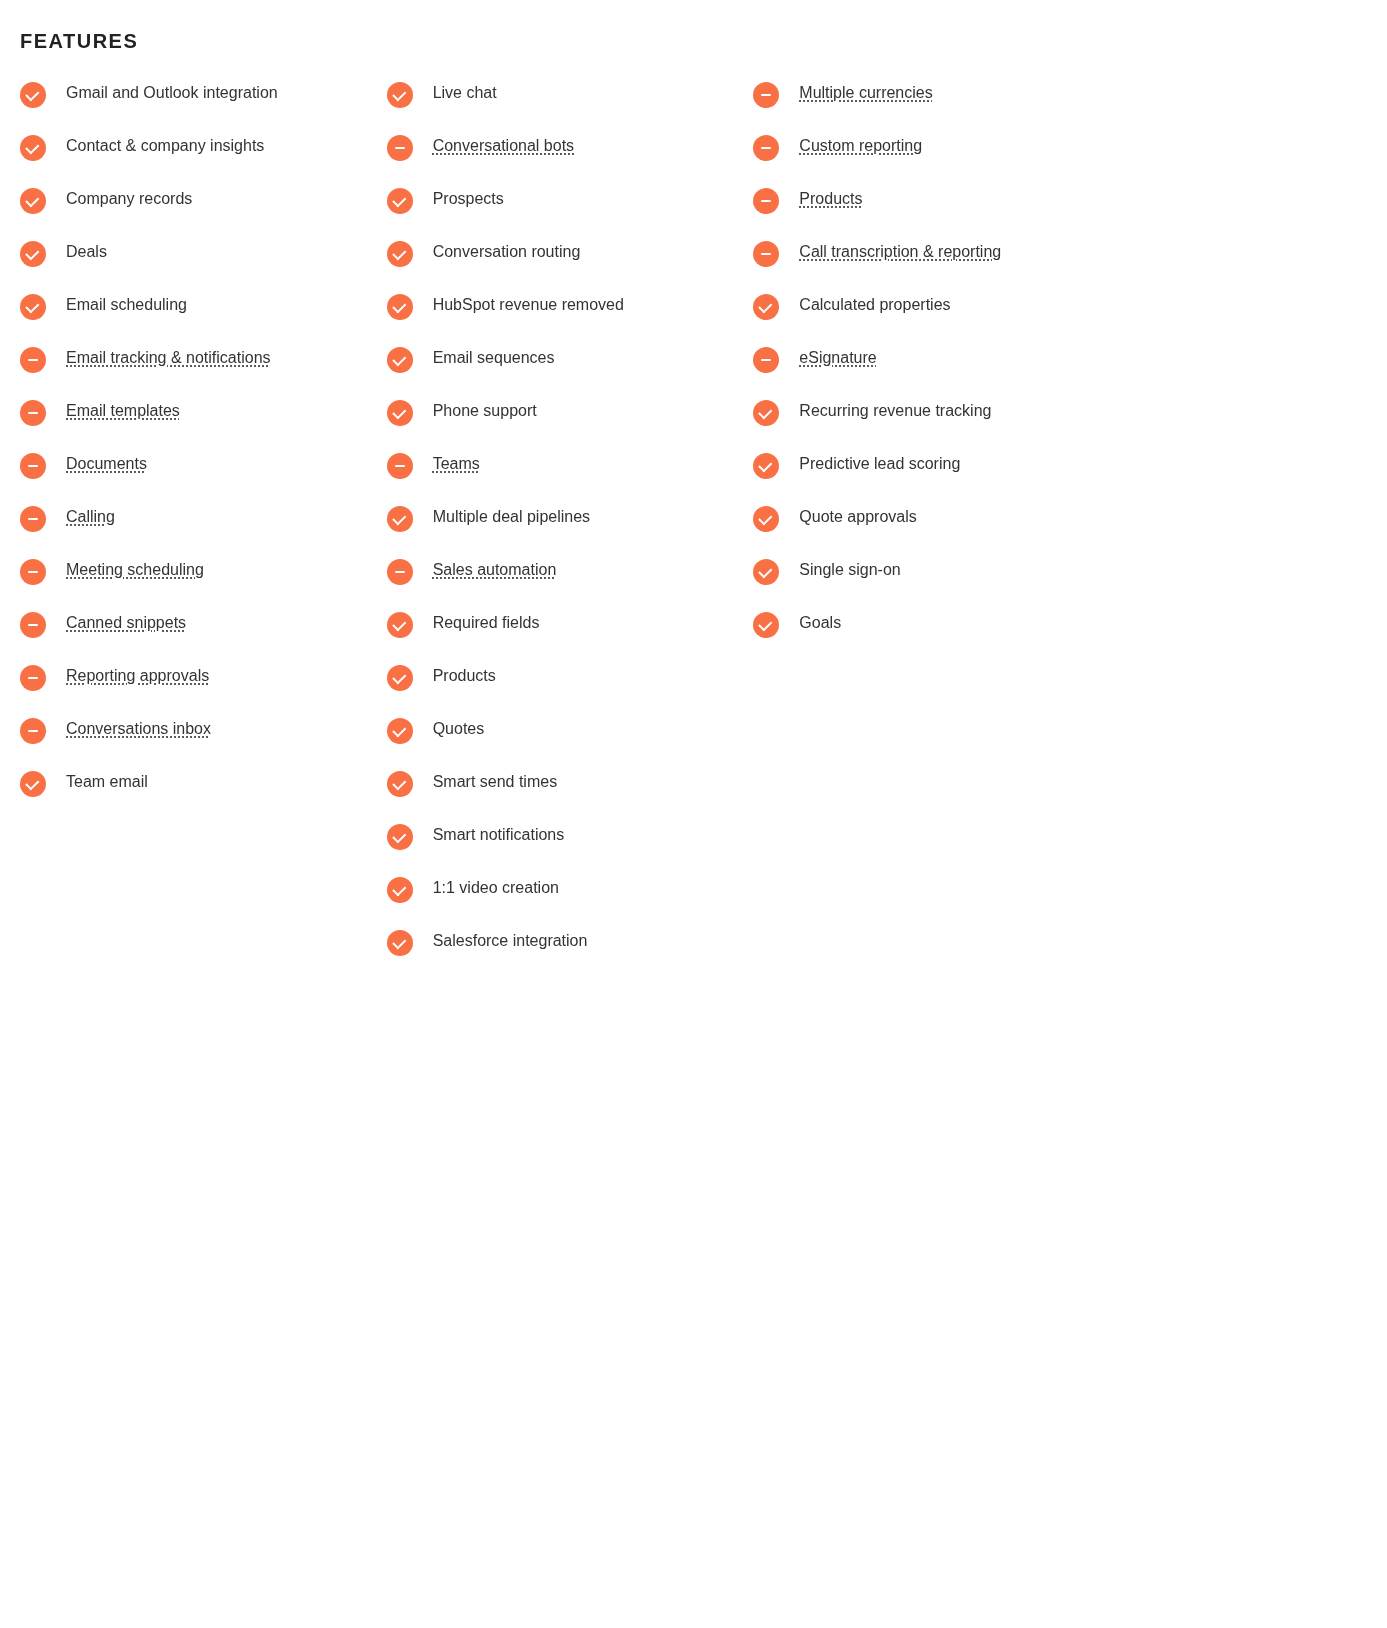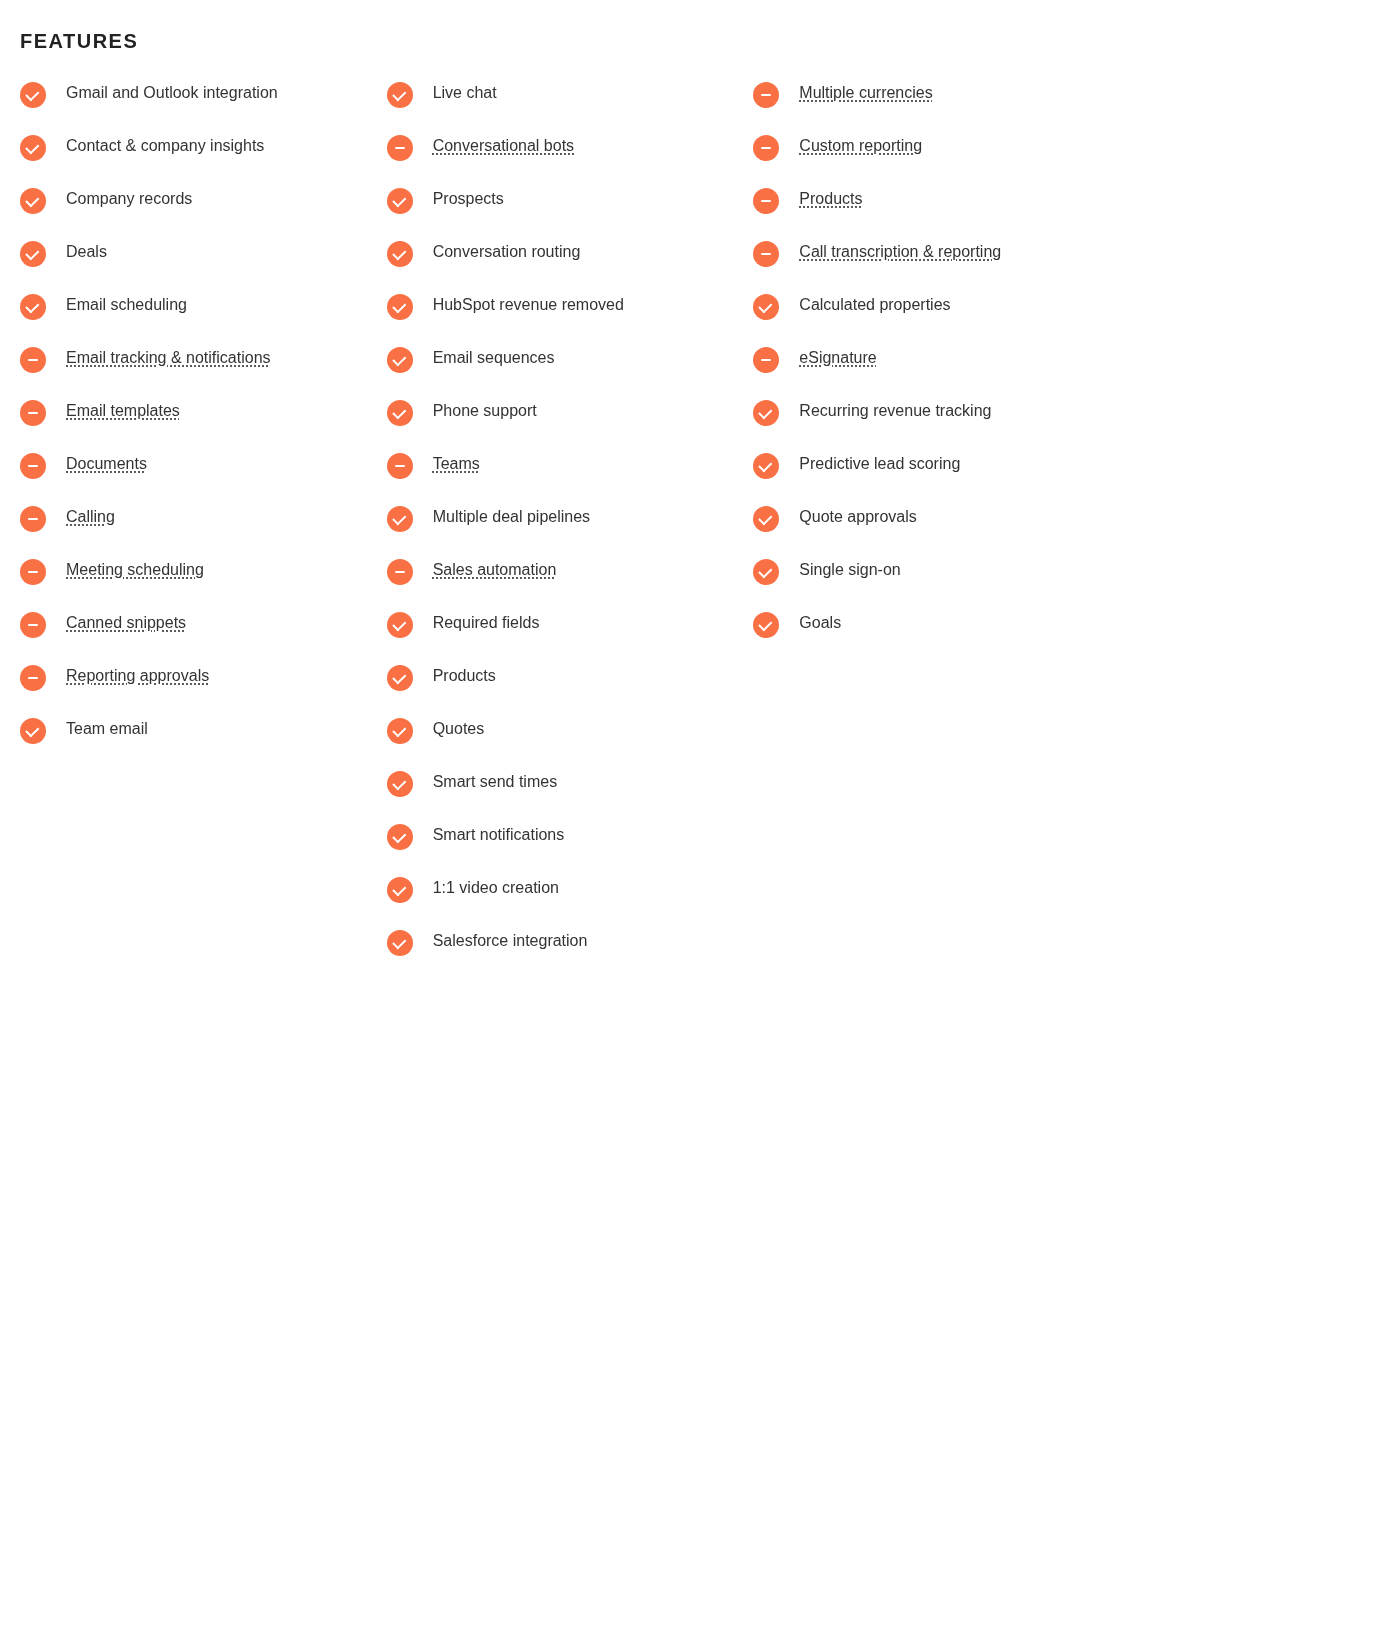--- a/index.html
+++ b/index.html
@@ -122,20 +122,24 @@
         </div>
         <div class="feature-item">
           <div class="feature-icon minus"></div>
           <span class="feature-label underlined">Canned snippets</span>
         </div>
         <div class="feature-item">
           <div class="feature-icon minus"></div>
           <span class="feature-label underlined">Reporting approvals</span>
         </div>
         <div class="feature-item">
+          <div class="feature-icon minus"></div>
+          <span class="feature-label underlined">Conversations inbox</span>
+        </div>
+        <div class="feature-item">
           <div class="feature-icon check"></div>
           <span class="feature-label">Team email</span>
         </div>
       </div>
       <div class="feature-col">
         <div class="feature-item">
           <div class="feature-icon check"></div>
           <span class="feature-label">Live chat</span>
         </div>
         <div class="feature-item">

